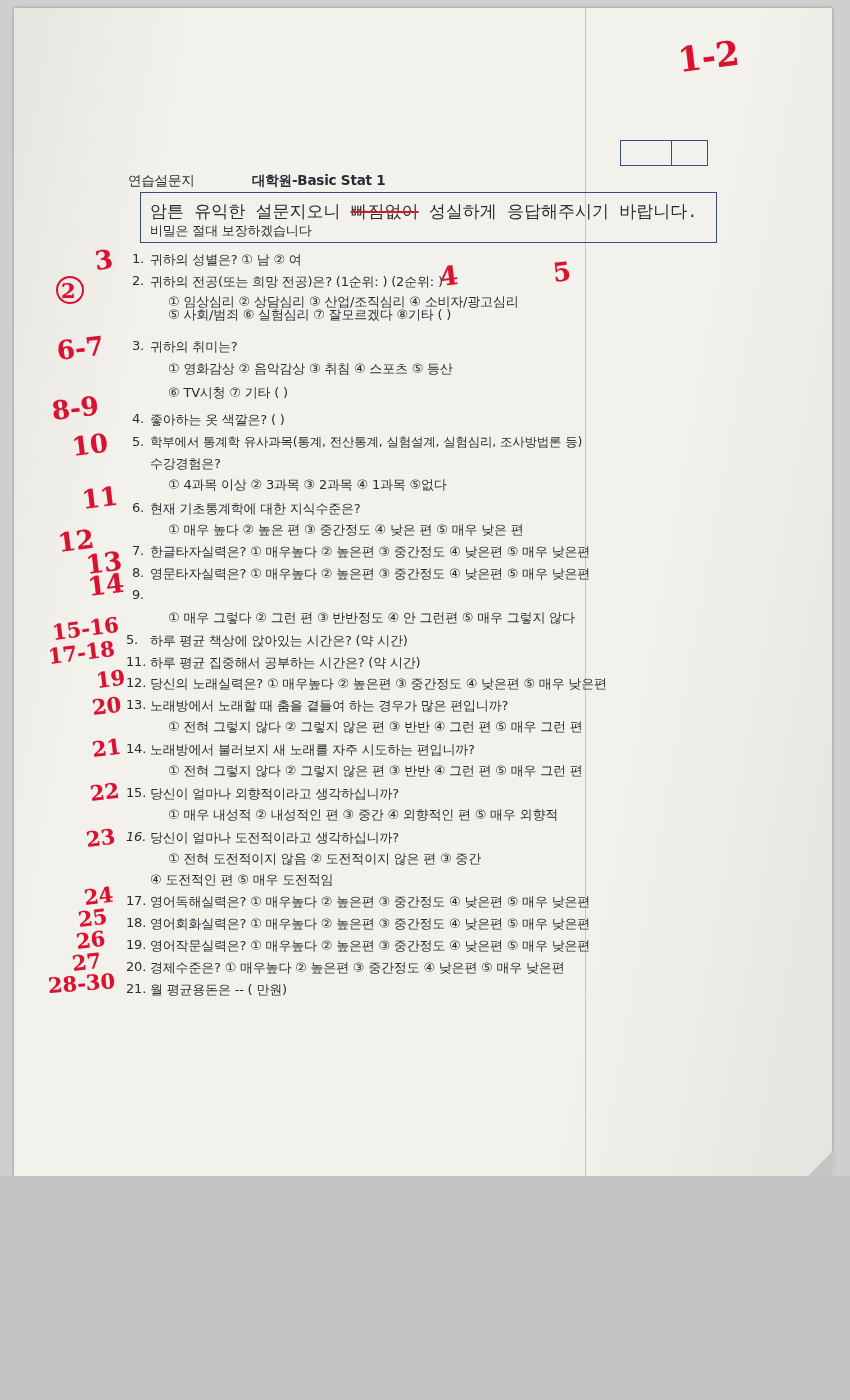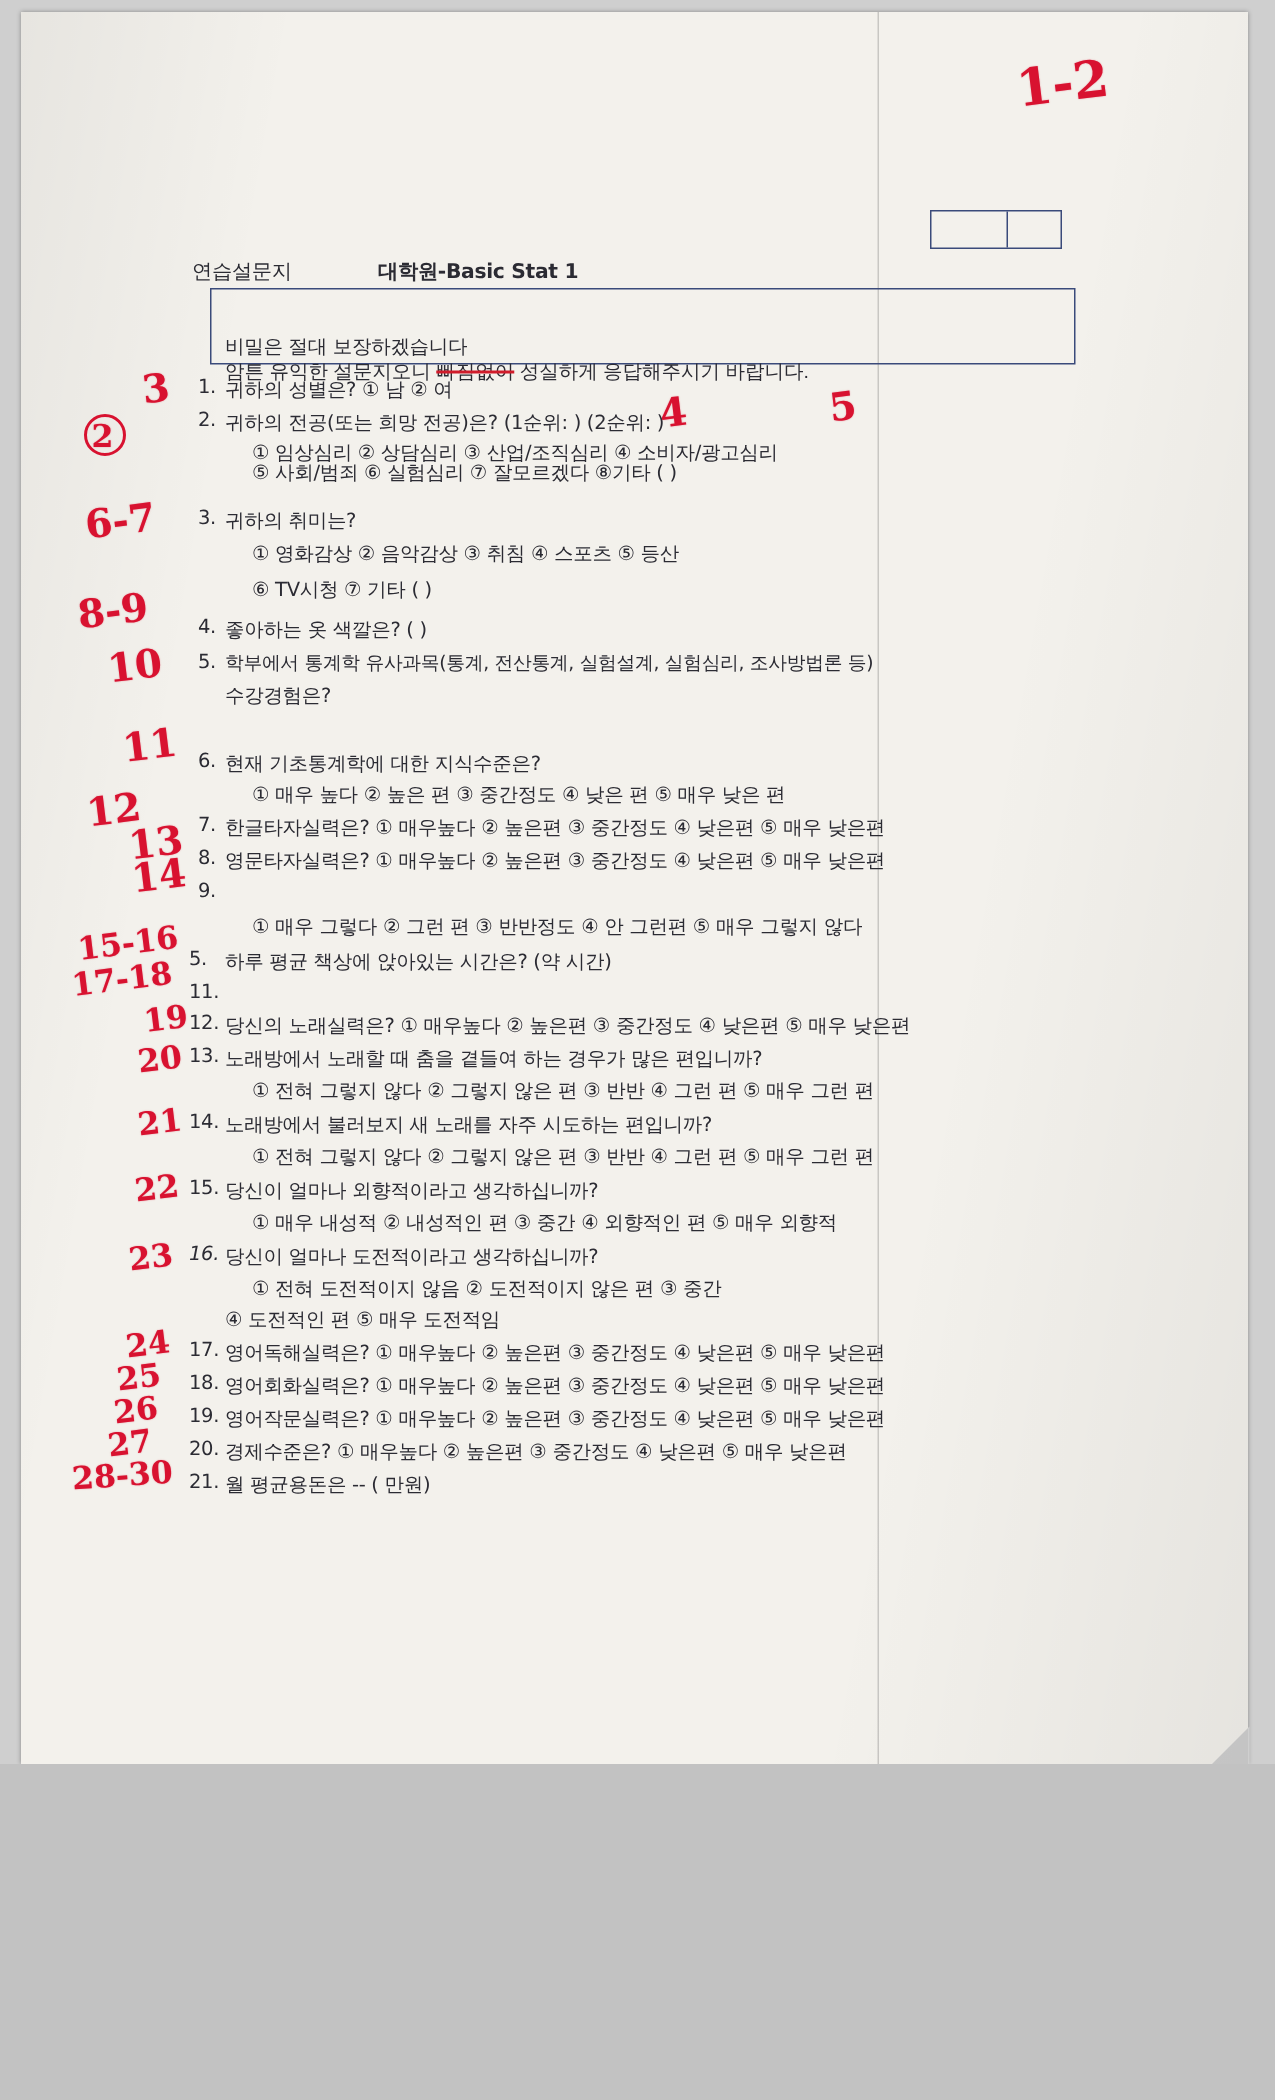--- a/index.html
+++ b/index.html
@@ -127,21 +127,21 @@
   <div class="hw hw-l skew" style="left:678px; top:40px; font-size:34px;">1-2</div>
 
   <div class="box-top">
     <div class="divider"></div>
   </div>
 
   <div class="ko t135" style="left:128px; top:172px;">연습설문지</div>
   <div class="ko t135 bold" style="left:232px; top:172px;padding-left:20px;">대학원-Basic  Stat  1</div>
 
   <div class="notice-box"></div>
-  <div style="position:absolute; left:150px; top:200px; font-size:13px; color:#2b2b33; white-space:nowrap; font-family:Liberation Sans, sans-serif;margin-top:39px;">
+  <div style="position:absolute; left:150px; top:200px; font-size:17px; color:#2b2b33; white-space:nowrap; font-family:Liberation Mono, monospace;">
     <span>암튼 유익한 설문지오니 </span><span class="strike">빠짐없이</span><span> 성실하게 응답해주시기 바랍니다.</span>
   </div>
   <div class="ko t13" style="left:150px; top:222px;">비밀은 절대 보장하겠습니다</div>
 
   <div class="ko t13" style="left:132px; top:251px;">1.</div>
   <div class="ko t13" style="left:150px; top:251px;">귀하의 성별은?      ① 남   ② 여</div>
 
   <div class="ko t13" style="left:132px; top:273px;">2.</div>
   <div class="ko t13" style="left:150px; top:273px;">귀하의 전공(또는 희망 전공)은?     (1순위:                ) (2순위:                   )</div>
   <div class="ko t13" style="left:168px; top:293px;">① 임상심리   ② 상담심리   ③ 산업/조직심리   ④ 소비자/광고심리</div>
@@ -151,38 +151,40 @@
   <div class="ko t13" style="left:150px; top:338px;">귀하의 취미는?</div>
   <div class="ko t13" style="left:168px; top:360px;">① 영화감상 ② 음악감상  ③ 취침    ④ 스포츠  ⑤ 등산</div>
   <div class="ko t13" style="left:168px; top:384px;">⑥ TV시청    ⑦ 기타 (              )</div>
 
   <div class="ko t13" style="left:132px; top:411px;">4.</div>
   <div class="ko t13" style="left:150px; top:411px;">좋아하는 옷 색깔은? (                                       )</div>
 
   <div class="ko t13" style="left:132px; top:434px;">5.</div>
   <div class="ko t12" style="left:150px; top:434px;">학부에서 통계학 유사과목(통계, 전산통계, 실험설계, 실험심리, 조사방법론 등)</div>
   <div class="ko t13" style="left:150px; top:455px;">수강경험은?</div>
+  <div class="ko t13" style="left:168px; top:476px;">① 4과목 이상 ② 3과목   ③ 2과목  ④ 1과목   ⑤없다</div>
 
   <div class="ko t13" style="left:132px; top:500px;">6.</div>
   <div class="ko t13" style="left:150px; top:500px;">현재 기초통계학에 대한 지식수준은?</div>
   <div class="ko t13" style="left:168px; top:521px;">① 매우 높다 ② 높은 편   ③ 중간정도 ④ 낮은 편   ⑤ 매우 낮은 편</div>
 
   <div class="ko t13" style="left:132px; top:543px;">7.</div>
   <div class="ko t13" style="left:150px; top:543px;">한글타자실력은?  ① 매우높다 ② 높은편 ③ 중간정도 ④ 낮은편  ⑤ 매우 낮은편</div>
 
   <div class="ko t13" style="left:132px; top:565px;">8.</div>
   <div class="ko t13" style="left:150px; top:565px;">영문타자실력은?  ① 매우높다 ② 높은편 ③ 중간정도 ④ 낮은편  ⑤ 매우 낮은편</div>
 
   <div class="ko t13" style="left:132px; top:587px;">9.</div>
   <div class="ko t13" style="left:168px; top:609px;">① 매우 그렇다 ② 그런 편   ③ 반반정도 ④ 안 그런편   ⑤ 매우 그렇지 않다</div>
 
   <div class="ko t13" style="left:126px; top:632px;">5.</div>
   <div class="ko t13" style="left:150px; top:632px;">하루 평균 책상에 앉아있는 시간은?          (약                      시간)</div>
 
   <div class="ko t13" style="left:126px; top:654px;">11.</div>
+  <div class="ko t13" style="left:150px; top:654px;">하루 평균 집중해서 공부하는 시간은?        (약                      시간)</div>
 
   <div class="ko t13" style="left:126px; top:675px;">12.</div>
   <div class="ko t13" style="left:150px; top:675px;">당신의 노래실력은? ① 매우높다 ② 높은편 ③ 중간정도 ④ 낮은편  ⑤ 매우 낮은편</div>
 
   <div class="ko t13" style="left:126px; top:697px;">13.</div>
   <div class="ko t13" style="left:150px; top:697px;">노래방에서 노래할 때 춤을 곁들여 하는 경우가 많은 편입니까?</div>
   <div class="ko t13" style="left:168px; top:718px;">① 전혀 그렇지 않다 ② 그렇지 않은 편   ③ 반반 ④ 그런 편   ⑤ 매우 그런 편</div>
 
   <div class="ko t13" style="left:126px; top:741px;">14.</div>
   <div class="ko t13" style="left:150px; top:741px;">노래방에서 불러보지 새 노래를 자주 시도하는 편입니까?</div>

